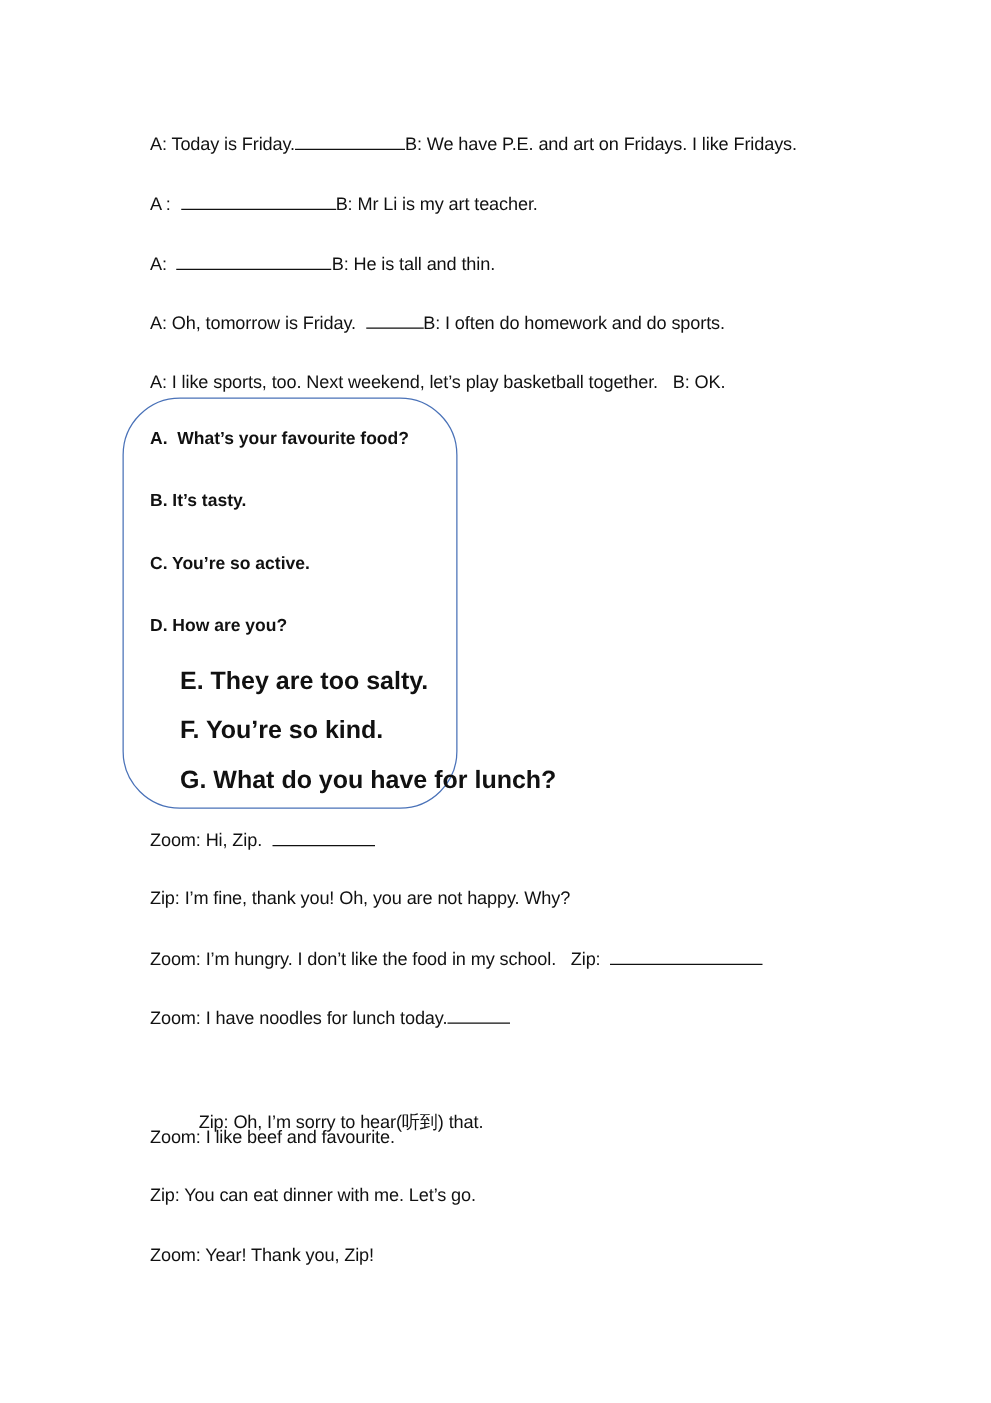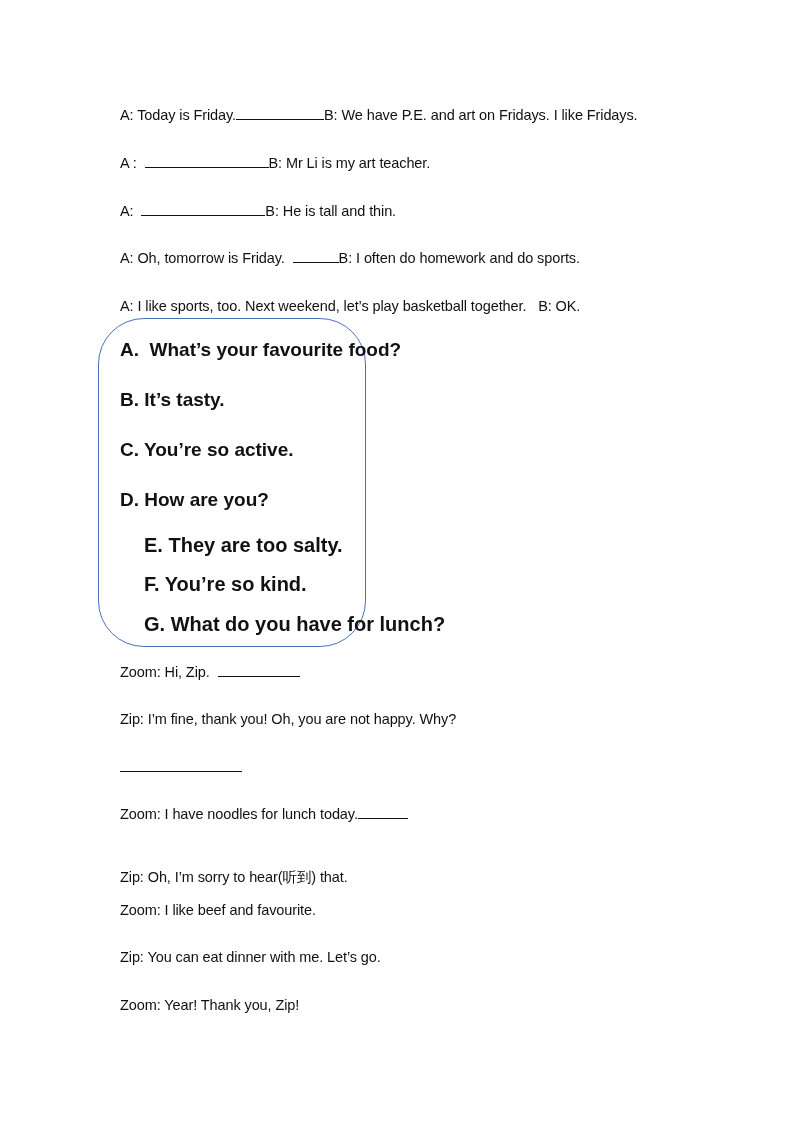--- a/index.html
+++ b/index.html
@@ -41,21 +41,21 @@
     }
     .opt {
       position: absolute;
       left: 120px;
       font-weight: bold;
       white-space: pre;
       line-height: 20px;
     }
     .opt.sans {
       font-family: "Liberation Sans", sans-serif;
-      font-size: 19px;
+      font-size: 14px;
     }
     .opt.serif {
       font-family: Liberation Sans, sans-serif;
       font-size: 20px;
       margin-left: 24px;
     }
   </style>
 </head>
 <body>
 
@@ -75,23 +75,23 @@
 <div class="opt sans" style="top:440px;">C. You’re so active.</div>
 <div class="opt sans" style="top:490px;">D. How are you?</div>
 <div class="opt serif" style="top:535px;">E. They are too salty.</div>
 <div class="opt serif" style="top:574px;">F. You’re so kind.</div>
 <div class="opt serif" style="top:614px;">G. What do you have for lunch?</div>
 
 <div class="line" style="top:663px;"><span>Zoom: Hi, Zip.  </span><span class="blank" style="width:82px;"></span></div>
 
 <div class="line" style="top:710px;"><span>Zip: I’m fine, thank you! Oh, you are not happy. Why?</span></div>
 
-<div class="line" style="top:758px;"><span class="blank" style="width:122px;"></span></div>
+<div class="line" style="top:758px;"><span>Zoom: I’m hungry. I don’t like the food in my school.   Zip:  </span><span class="blank" style="width:122px;"></span></div>
 
 <div class="line" style="top:805px;"><span>Zoom: I have noodles for lunch today.</span><span class="blank" style="width:50px;"></span></div>
 
-<div class="line" style="top:868px;"><span>Zip: Oh, I’m sorry to hear(听到) that.</span></div>
+<div class="line" style="top:889px;margin-left:39px;"><span>Zip: Oh, I’m sorry to hear(听到) that.</span></div>
 
 <div class="line" style="top:901px;"><span>Zoom: I like beef and favourite.</span></div>
 
 <div class="line" style="top:948px;"><span>Zip: You can eat dinner with me. Let’s go.</span></div>
 
 <div class="line" style="top:996px;"><span>Zoom: Year! Thank you, Zip!</span></div>
 
 </body></html>

